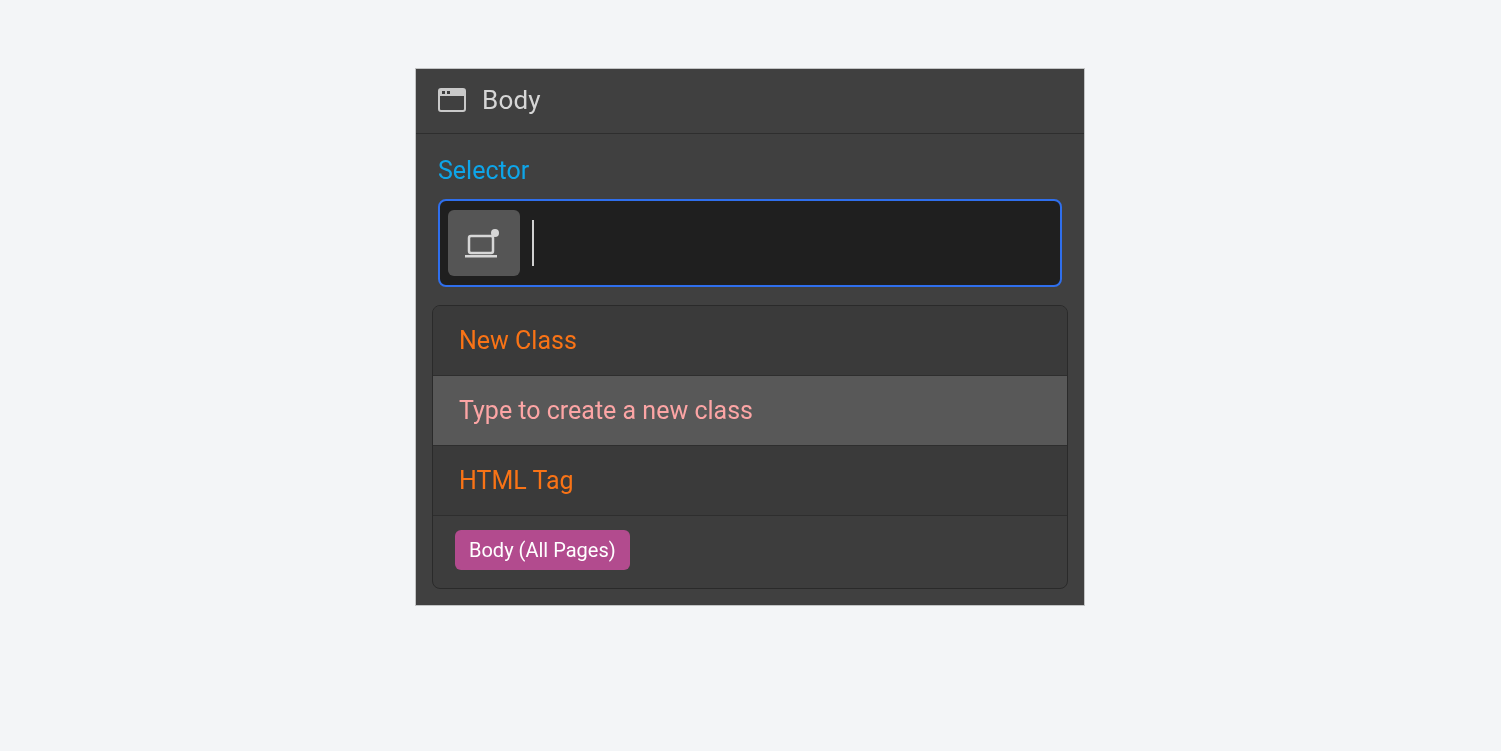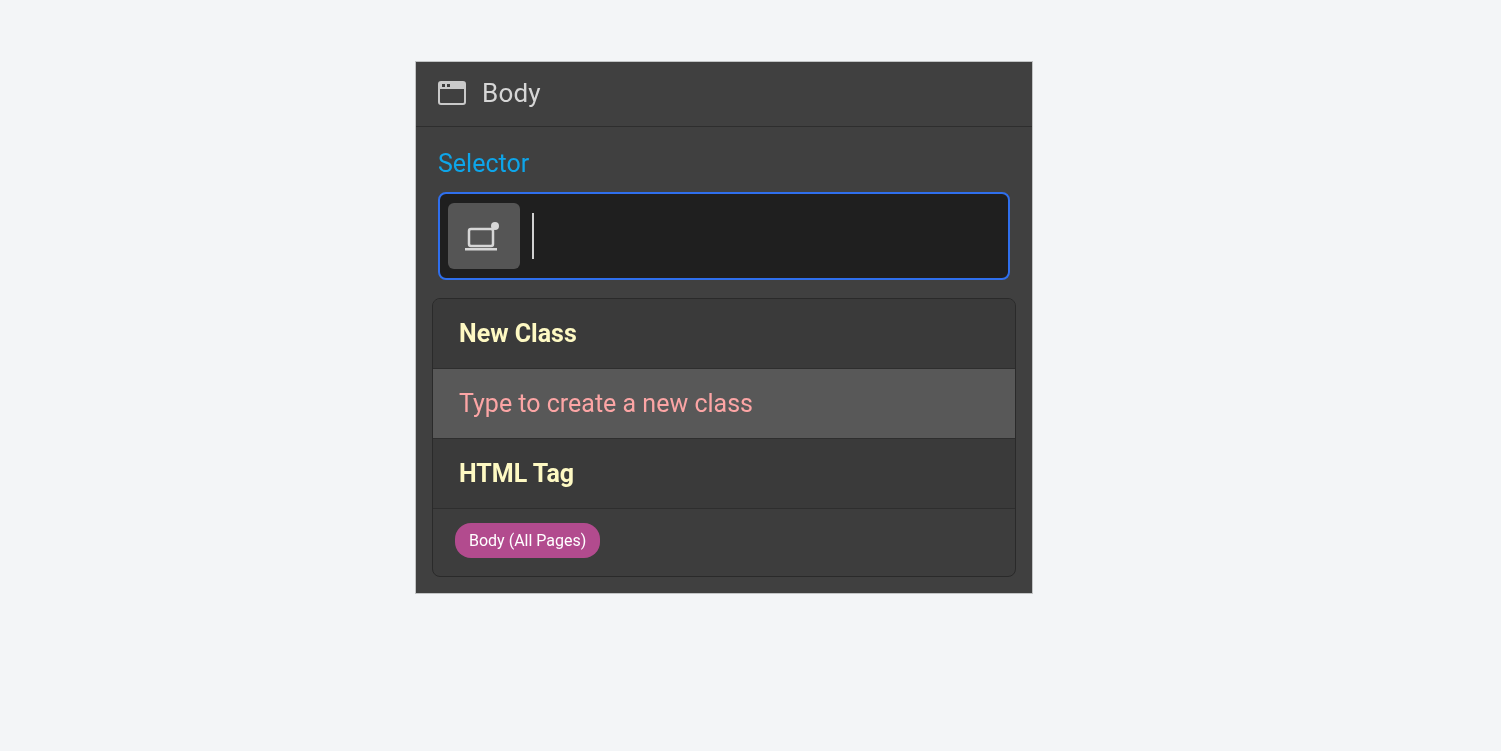--- a/index.html
+++ b/index.html
@@ -6,22 +6,22 @@
     body {
       width: 1501px;
       height: 751px;
       background: #f3f5f7;
       font-family: -apple-system, BlinkMacSystemFont, "Segoe UI", Roboto, Helvetica, Arial, sans-serif;
       overflow: hidden;
     }
     .panel {
       position: absolute;
       left: 416px;
-      top: 62px;
-      width: 616px;
+      top: 69px;
+      width: 668px;
       background: #404040;
       box-shadow: 0 0 0 1px rgba(0,0,0,0.2);
     }
     .header {
       display: flex;
       align-items: center;
       gap: 16px;
       padding: 16px 22px 18px 22px;
       border-bottom: 1px solid #2e2e2e;
     }
@@ -84,44 +84,44 @@
     
     .dropdown {
       margin: 0 16px 16px 16px;
       background: #3d3d3d;
       border: 1px solid #2a2a2a;
       border-radius: 8px;
       overflow: hidden;
     }
     .dd-heading {
       background: #3a3a3a;
-      color: #fef9c3;
+      color: #f97316;
       font-size: 25px;
-      font-weight: 700;
+      font-weight: 400;
       padding: 20px 26px;
       border-bottom: 1px solid #2e2e2e;
     }
     .dd-option {
       background: #585858;
       color: #fca5a5;
       font-size: 25px;
       padding: 20px 26px;
       border-bottom: 1px solid #2e2e2e;
     }
     .dd-row {
       padding: 14px 22px 18px 22px;
     }
     .tag-pill {
       display: inline-block;
       background: #b24b8e;
       color: #ffffff;
-      font-size: 16px;
+      font-size: 20px;
       font-weight: 400;
       padding: 8px 14px;
-      border-radius: 16px;
+      border-radius: 6px;
     }
   </style>
 </head>
 <body>
 
 <div class="panel">
 
   <div class="header">
     <span class="window-icon">
       <svg width="28" height="24" viewBox="0 0 28 24">

